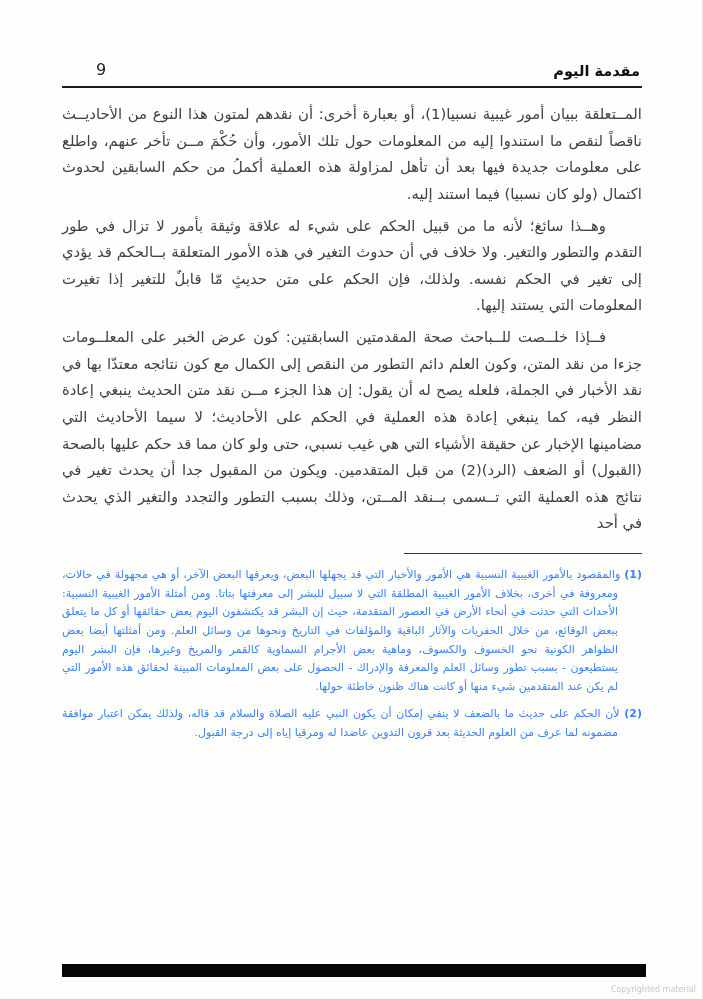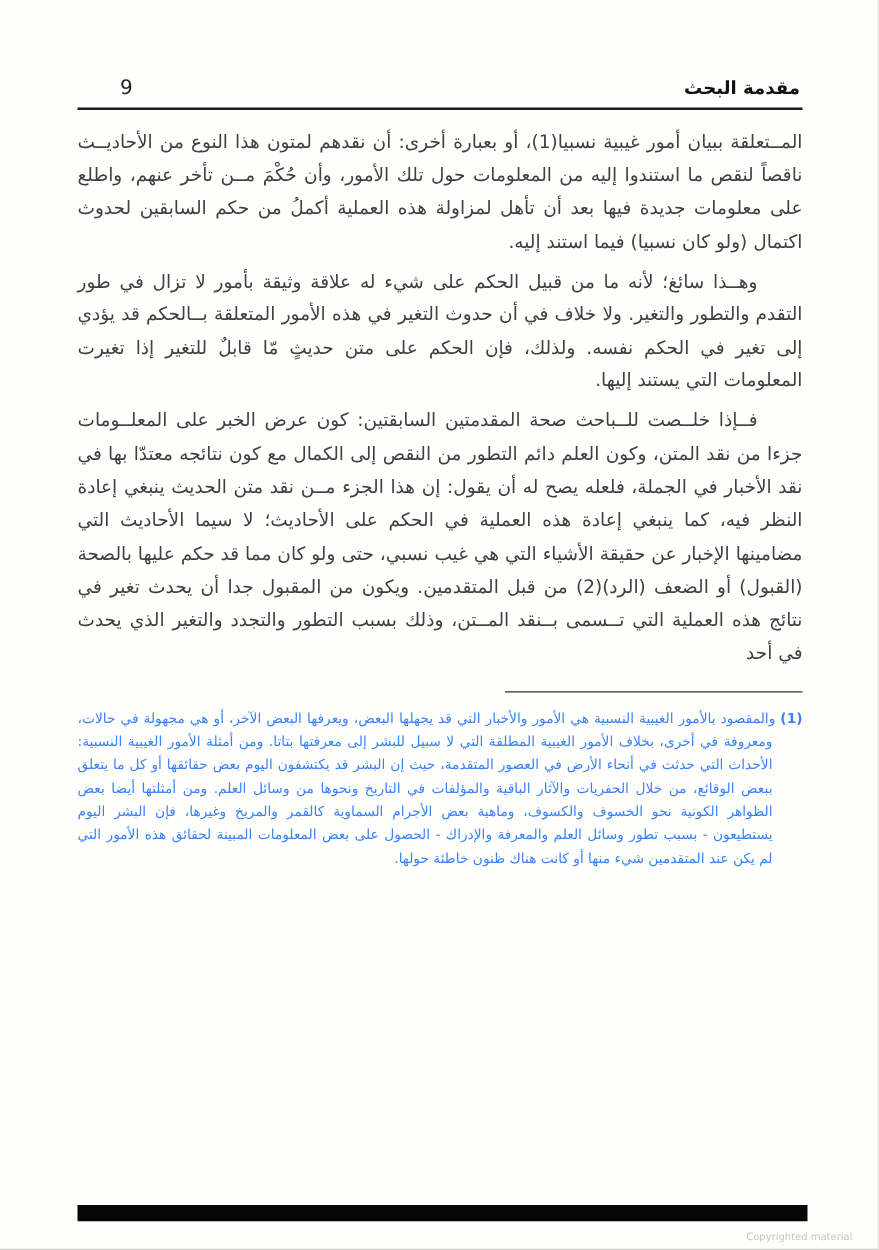--- a/index.html
+++ b/index.html
@@ -69,51 +69,55 @@
   .scan-bar {
     position: absolute;
     left: 62px;
     right: 56px;
     bottom: 22px;
     height: 13px;
     background: #060606;
   }
   .watermark {
     position: absolute;
-    right: 20px;
+    right: 6px;
     bottom: 5px;
     font-size: 8px;
     color: #c6c6c4;
     direction: ltr;
     margin-top: 30px;
   }
 </style>
 </head>
 <body>
 
 <div class="page">
 
   <div class="header">
     <span class="page-number">9</span>
-    <span class="header-title">مقدمة البحث</span>
+    <span class="header-title">مقدمة اليوم</span>
   </div>
 
   <div class="body-text">
     <p>المــتعلقة ببيان أمور غيبية نسبيا(1)، أو بعبارة أخرى: أن نقدهم لمتون هذا النوع من الأحاديــث ناقصاً لنقص ما استندوا إليه من المعلومات حول تلك الأمور، وأن حُكْمَ مــن تأخر عنهم، واطلع على معلومات جديدة فيها بعد أن تأهل لمزاولة هذه العملية أكملُ من حكم السابقين لحدوث اكتمال (ولو كان نسبيا) فيما استند إليه.</p>
     <p class="indent">وهــذا سائغ؛ لأنه ما من قبيل الحكم على شيء له علاقة وثيقة بأمور لا تزال في طور التقدم والتطور والتغير. ولا خلاف في أن حدوث التغير في هذه الأمور المتعلقة بــالحكم قد يؤدي إلى تغير في الحكم نفسه. ولذلك، فإن الحكم على متن حديثٍ مّا قابلٌ للتغير إذا تغيرت المعلومات التي يستند إليها.</p>
     <p class="indent">فــإذا خلــصت للــباحث صحة المقدمتين السابقتين: كون عرض الخبر على المعلــومات جزءا من نقد المتن، وكون العلم دائم التطور من النقص إلى الكمال مع كون نتائجه معتدّا بها في نقد الأخبار في الجملة، فلعله يصح له أن يقول: إن هذا الجزء مــن نقد متن الحديث ينبغي إعادة النظر فيه، كما ينبغي إعادة هذه العملية في الحكم على الأحاديث؛ لا سيما الأحاديث التي مضامينها الإخبار عن حقيقة الأشياء التي هي غيب نسبي، حتى ولو كان مما قد حكم عليها بالصحة (القبول) أو الضعف (الرد)(2) من قبل المتقدمين. ويكون من المقبول جدا أن يحدث تغير في نتائج هذه العملية التي تــسمى بــنقد المــتن، وذلك بسبب التطور والتجدد والتغير الذي يحدث في أحد</p>
   </div>
 
   <div class="footnotes">
     <div class="fn-rule"></div>
 
     <div class="footnote">
       <span class="fn-marker">(1)</span>
       <span>والمقصود بالأمور الغيبية النسبية هي الأمور والأخبار التي قد يجهلها البعض، ويعرفها البعض الآخر، أو هي مجهولة في حالات، ومعروفة في أخرى، بخلاف الأمور الغيبية المطلقة التي لا سبيل للبشر إلى معرفتها بتاتا. ومن أمثلة الأمور الغيبية النسبية: الأحداث التي حدثت في أنحاء الأرض في العصور المتقدمة، حيث إن البشر قد يكتشفون اليوم بعض حقائقها أو كل ما يتعلق ببعض الوقائع، من خلال الحفريات والآثار الباقية والمؤلفات في التاريخ ونحوها من وسائل العلم. ومن أمثلتها أيضا بعض الظواهر الكونية نحو الخسوف والكسوف، وماهية بعض الأجرام السماوية كالقمر والمريخ وغيرها، فإن البشر اليوم يستطيعون - بسبب تطور وسائل العلم والمعرفة والإدراك - الحصول على بعض المعلومات المبينة لحقائق هذه الأمور التي لم يكن عند المتقدمين شيء منها أو كانت هناك ظنون خاطئة حولها.</span>
     </div>
 
+    <div class="footnote">
+      <span class="fn-marker">(2)</span>
+      <span>لأن الحكم على حديث ما بالضعف لا ينفي إمكان أن يكون النبي عليه الصلاة والسلام قد قاله، ولذلك يمكن اعتبار موافقة مضمونه لما عرف من العلوم الحديثة بعد قرون التدوين عاضدا له ومرقيا إياه إلى درجة القبول.</span>
+    </div>
   </div>
 
   <div class="scan-bar"></div>
 
   <div class="watermark">Copyrighted material</div>
 
 </div>
 
 </body></html>

